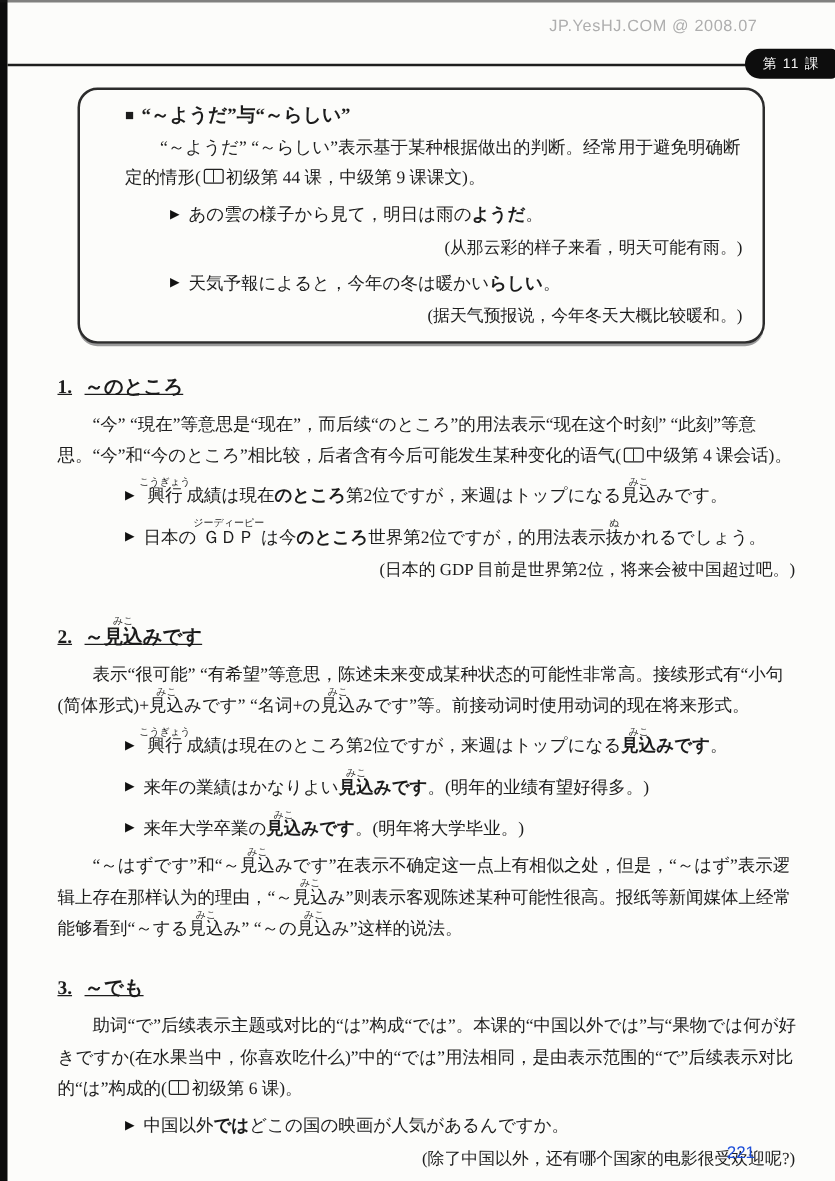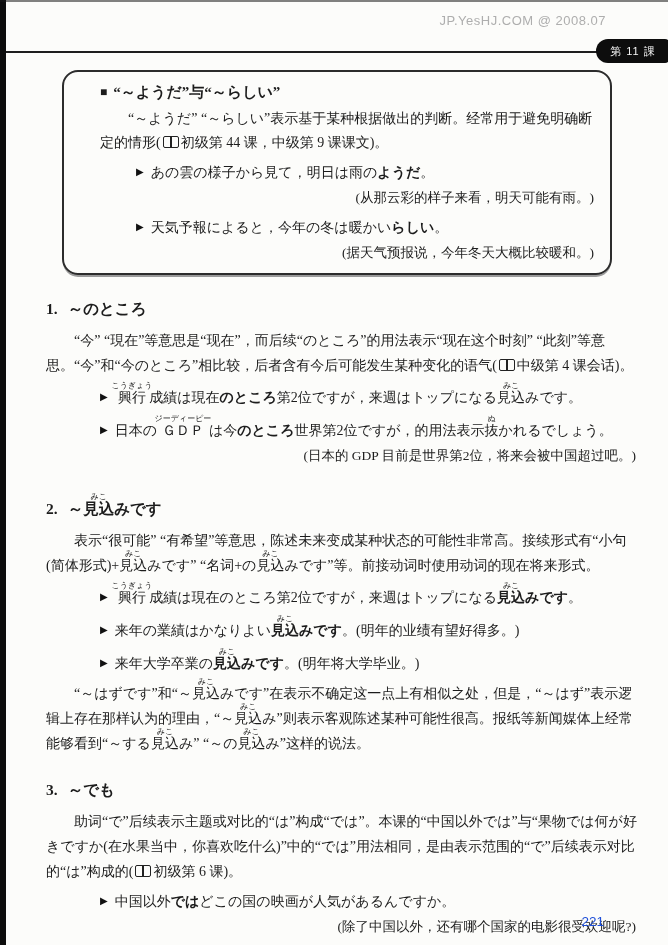--- a/index.html
+++ b/index.html
@@ -37,21 +37,21 @@
   .para{font-size:14px; line-height:25px; text-indent:2em; margin:0;}
   .grammar-box .para{line-height:24px;}
 
   .example{font-size:14px; line-height:27px; padding-left:36px; margin-top:3px;}
   .content .section .example{padding-left:54px;}
   .bullet-glyph{font-size:10px; margin-right:7px; vertical-align:2px; color:#111;}
   .translation{font-size:13.5px; line-height:24px; text-align:right; padding-right:4px;}
   .grammar-box .translation{padding-right:2px;}
 
   .section{margin-top:24px;}
-  .section-heading{font-size:15.5px; font-weight:bold; margin:0 0 8px 0;}
+  .section-heading{font-size:15.5px; font-weight:bold; margin:0 0 8px 0;text-decoration:underline;}
   .section-heading .sec-num{margin-right:10px;}
   .bold{font-weight:bold;}
 
   ruby{ruby-align:center;}
   rt{font-size:8px; line-height:9px; color:#1c1c1c; font-weight:normal;}
   ruby.bold rt{font-weight:normal;}
 
   .book-icon{
     display:inline-block; width:14px; height:10px; margin:0 2px; vertical-align:-1px;
     border:1.3px solid #222; border-radius:2px;

